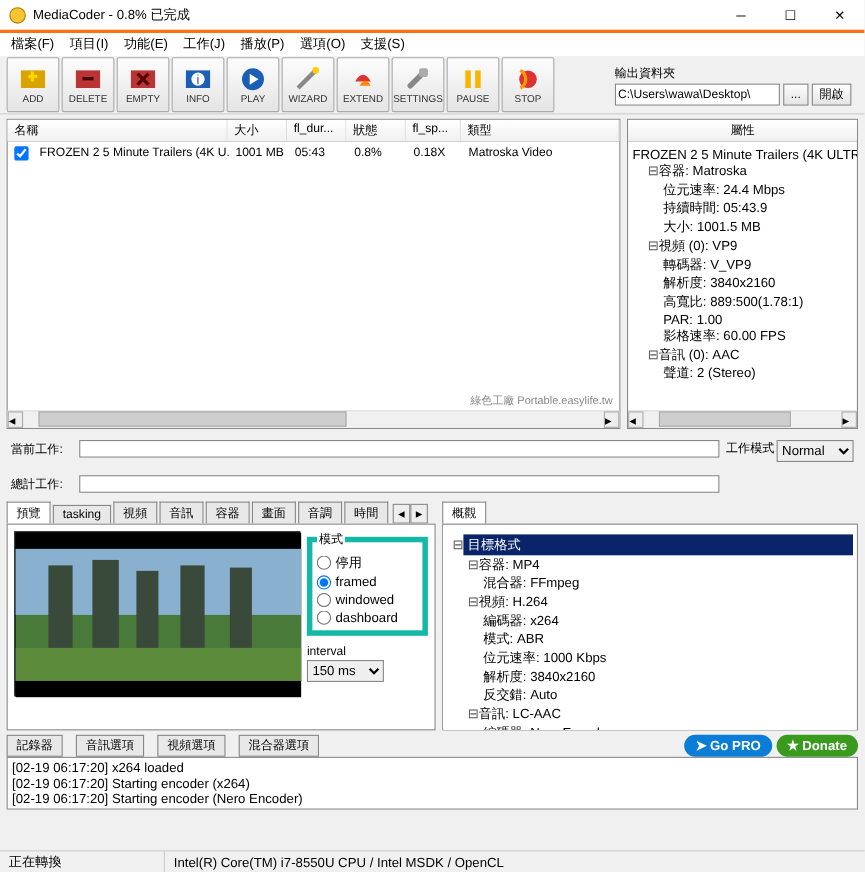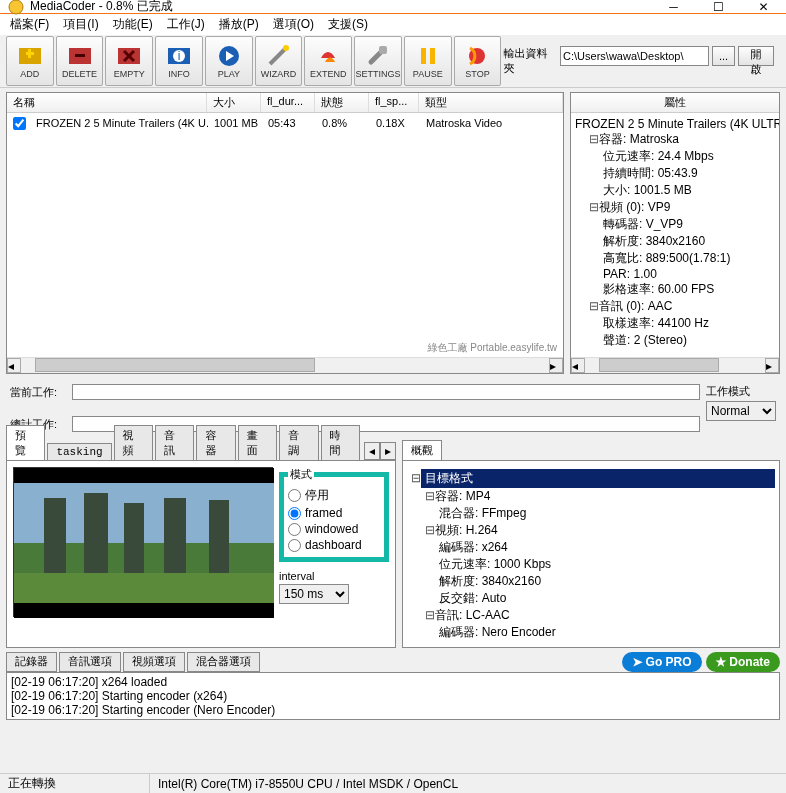--- a/index.html
+++ b/index.html
@@ -1,27 +1,27 @@
 <!DOCTYPE html>
 <html><head>
 <meta charset="utf-8">
 <style>
 * { box-sizing: border-box; margin: 0; padding: 0; font-family: "Microsoft JhengHei", Tahoma, sans-serif; font-size: 12px; }
 body { background: #f0f0f0; width: 786px; height: 793px; overflow: hidden; }
-.titlebar { height: 14px; background: #fff; display: flex; align-items: center; padding: 0 0 0 8px; border-bottom: 1px solid #f97316; }
+.titlebar { height: 30px; background: #fff; display: flex; align-items: center; padding: 0 0 0 8px; border-bottom: 3px solid #f97316; }
 .titlebar .icon { width: 16px; height: 16px; margin-right: 6px; }
 .titlebar .title { flex: 1; }
 .titlebar .winbtn { width: 45px; height: 28px; display: flex; align-items: center; justify-content: center; }
 .menubar { height: 20px; background: #fff; display: flex; align-items: center; padding: 0 4px; gap: 2px; }
 .menubar .item { padding: 2px 6px; }
 .toolbar { height: 54px; background: #f0f0f0; display: flex; align-items: center; padding: 2px 6px; gap: 2px; border-top: 1px solid #fff; border-bottom: 1px solid #ccc;}
 .tbtn { width: 48px; height: 50px; border: 1px solid #aaa; background: linear-gradient(#fdfdfd,#e4e4e4); display: flex; flex-direction: column; align-items: center; justify-content: center; border-radius: 2px;}
 .tbtn .ic { width: 28px; height: 26px; display:flex; align-items:center; justify-content:center;}
 .tbtn .lbl { font-size: 9px; color: #333; }
-.out-folder { margin-left: auto; display: flex; flex-direction: row; gap: 2px; padding-right: 6px;}
+.out-folder { margin-left: auto; display: flex; flex-direction: column; gap: 2px; padding-right: 6px;}
 .out-folder .row { display: flex; gap: 3px; }
 .out-folder input { width: 150px; height: 20px; border: 1px solid #888; padding: 0 2px; font-size:11px;}
 .out-folder button { height: 20px; border: 1px solid #888; background: linear-gradient(#fdfdfd,#e4e4e4); padding: 0 6px; font-size:11px;}
 .main-split { display: flex; height: 290px; padding: 4px 6px; gap: 6px; }
 .left-pane { flex: 1; border: 1px solid #888; background: #fff; display:flex; flex-direction:column; }
 .right-pane { width: 210px; border: 1px solid #888; background: #fff; display:flex; flex-direction:column;}
 .col-head { display: flex; background: #fff; border-bottom: 1px solid #ccc; height: 20px; }
 .col-head .ch { border-right: 1px solid #ddd; padding: 2px 6px; font-size:11px; background:linear-gradient(#fff,#f0f0f0);}
 .file-row { display: flex; height: 20px; align-items: center; }
 .file-row .cell { padding: 0 6px; font-size:11px; overflow:hidden; white-space:nowrap;}
@@ -33,41 +33,41 @@
 .tree .n1 { padding-left: 14px; }
 .tree .n2 { padding-left: 28px; }
 .tree .exp { display:inline-block; width:10px; text-align:center; color:#555;}
 .scroll-h { height:16px; background:#f0f0f0; border-top:1px solid #ddd; display:flex;}
 .scroll-h .thumb { background:#cdcdcd; border:1px solid #aaa; height:14px;}
 .watermark { position:relative; margin-top:auto; text-align:right; padding:2px 6px; color:#888; font-size:10px;}
 .job-area { padding: 6px 10px; display:flex; flex-direction:column; gap:4px;}
 .job-row { display:flex; align-items:center; gap:6px;}
 .job-row .lbl { width:56px; font-size:11px;}
 .job-row .bar { flex:1; height:16px; background:#fff; border:1px solid #888;}
-.job-mode { display:flex; flex-direction:column; gap:2px; margin-left:6px;}
+.job-mode { display:flex; flex-direction:row; gap:2px; margin-left:6px;}
 .job-mode select { width:70px; height:20px; border:1px solid #888;}
 .tabs-area { display:flex; padding: 0 6px; gap:6px; height: 210px;}
 .left-tabs { width: 390px; display:flex; flex-direction:column;}
 .right-tabs { flex:1; display:flex; flex-direction:column;}
 .tabstrip { display:flex; height:22px; align-items:flex-end;}
-.tab { border:1px solid #888; border-bottom:none; background:#e8e8e8; padding:2px 8px; font-size:11px; margin-right:2px;font-family:Liberation Mono, monospace;}
+.tab { border:1px solid #888; border-bottom:none; background:#e8e8e8; padding:2px 8px; font-size:11px; margin-right:2px;}
 .tab.active { background:#fff;}
 .tab-arrows { margin-left:2px; display:flex;}
 .tab-arrows .ar { width:16px; height:18px; border:1px solid #888; background:#eee; display:flex; align-items:center; justify-content:center;}
 .tabbody { border:1px solid #888; background:#fff; flex:1; padding:6px; display:flex; gap:6px;}
 .preview-img { width:260px; height:150px; background:#000; border:1px solid #333; position:relative;}
 .preview-side { flex:1; display:flex; flex-direction:column;}
 .preview-side fieldset { border:5px solid #14b8a6; padding:4px;}
 .preview-side legend { font-size:11px; padding:0 2px;}
 .radio-row { display:flex; align-items:center; gap:4px; padding:1px 0; font-size:11px;}
 .interval select { width:70px; height:20px; border:1px solid #888; margin-top:2px;}
 .overview-body { border:1px solid #888; background:#fff; flex:1; padding:4px; overflow:auto;}
 .overview-body .hl { background:#0a246a; color:#fff; padding:1px 4px; display:inline-block; width:100%;}
 .log-section { padding:4px 6px;}
-.log-tabs { display:flex; height:20px;}
+.log-tabs { display:flex; height:20px;gap:10px;}
 .log-tab { border:1px solid #888; background:#e8e8e8; padding:1px 8px; font-size:11px; margin-right:2px;}
 .log-btns { margin-left:auto; display:flex; gap:4px;}
 .pill { border-radius:10px; padding:2px 10px; color:#fff; font-size:11px; font-weight:bold; display:flex; align-items:center; gap:3px;}
 .pill.blue { background:#0a7dd6;}
 .pill.green { background:#3a9a1e;}
 .log-body { border:1px solid #888; background:#fff; height:48px; padding:2px 4px; overflow:auto; font-size:11px;}
 .statusbar { position:absolute; bottom:0; left:0; right:0; height:20px; background:#f0f0f0; border-top:1px solid #ccc; display:flex; align-items:center; font-size:11px;}
 .statusbar .seg { padding:0 8px; border-right:1px solid #ccc; height:100%; display:flex; align-items:center;}
 .statusbar .seg:last-child { border-right:none; margin-left:auto;}
 </style>
@@ -234,21 +234,20 @@
       <div class="n n2">位元速率: 24.4 Mbps</div>
       <div class="n n2">持續時間: 05:43.9</div>
       <div class="n n2">大小: 1001.5 MB</div>
       <div class="n n1"><span class="exp">⊟</span><span>視頻 (0): VP9</span></div>
       <div class="n n2">轉碼器: V_VP9</div>
       <div class="n n2">解析度: 3840x2160</div>
       <div class="n n2">高寬比: 889:500(1.78:1)</div>
       <div class="n n2">PAR: 1.00</div>
       <div class="n n2">影格速率: 60.00 FPS</div>
       <div class="n n1"><span class="exp">⊟</span><span>音訊 (0): AAC</span></div>
-      <div class="n n2">取樣速率: 44100 Hz</div>
       <div class="n n2">聲道: 2 (Stereo)</div>
     </div>
     <div class="scroll-h">
         <div style="width:14px;border:1px solid #aaa;background:#eee;">◂</div>
         <div class="thumb" style="width:120px;margin-left:14px;"></div>
         <div style="margin-left:auto;width:14px;border:1px solid #aaa;background:#eee;">▸</div>
       </div>
   </div>
 </div>
 
@@ -332,20 +331,21 @@
     <div class="tabstrip">
         <div class="tab active">概觀</div>
       </div>
     <div class="overview-body">
       <div class="tree">
         <div class="n n0"><span class="exp">⊟</span><span class="hl">目標格式</span></div>
         <div class="n n1"><span class="exp">⊟</span><span>容器: MP4</span></div>
         <div class="n n2">混合器: FFmpeg</div>
         <div class="n n1"><span class="exp">⊟</span><span>視頻: H.264</span></div>
         <div class="n n2">編碼器: x264</div>
+        <div class="n n2">模式: ABR</div>
         <div class="n n2">位元速率: 1000 Kbps</div>
         <div class="n n2">解析度: 3840x2160</div>
         <div class="n n2">反交錯: Auto</div>
         <div class="n n1"><span class="exp">⊟</span><span>音訊: LC-AAC</span></div>
         <div class="n n2">編碼器: Nero Encoder</div>
       </div>
     </div>
   </div>
 </div>
 

